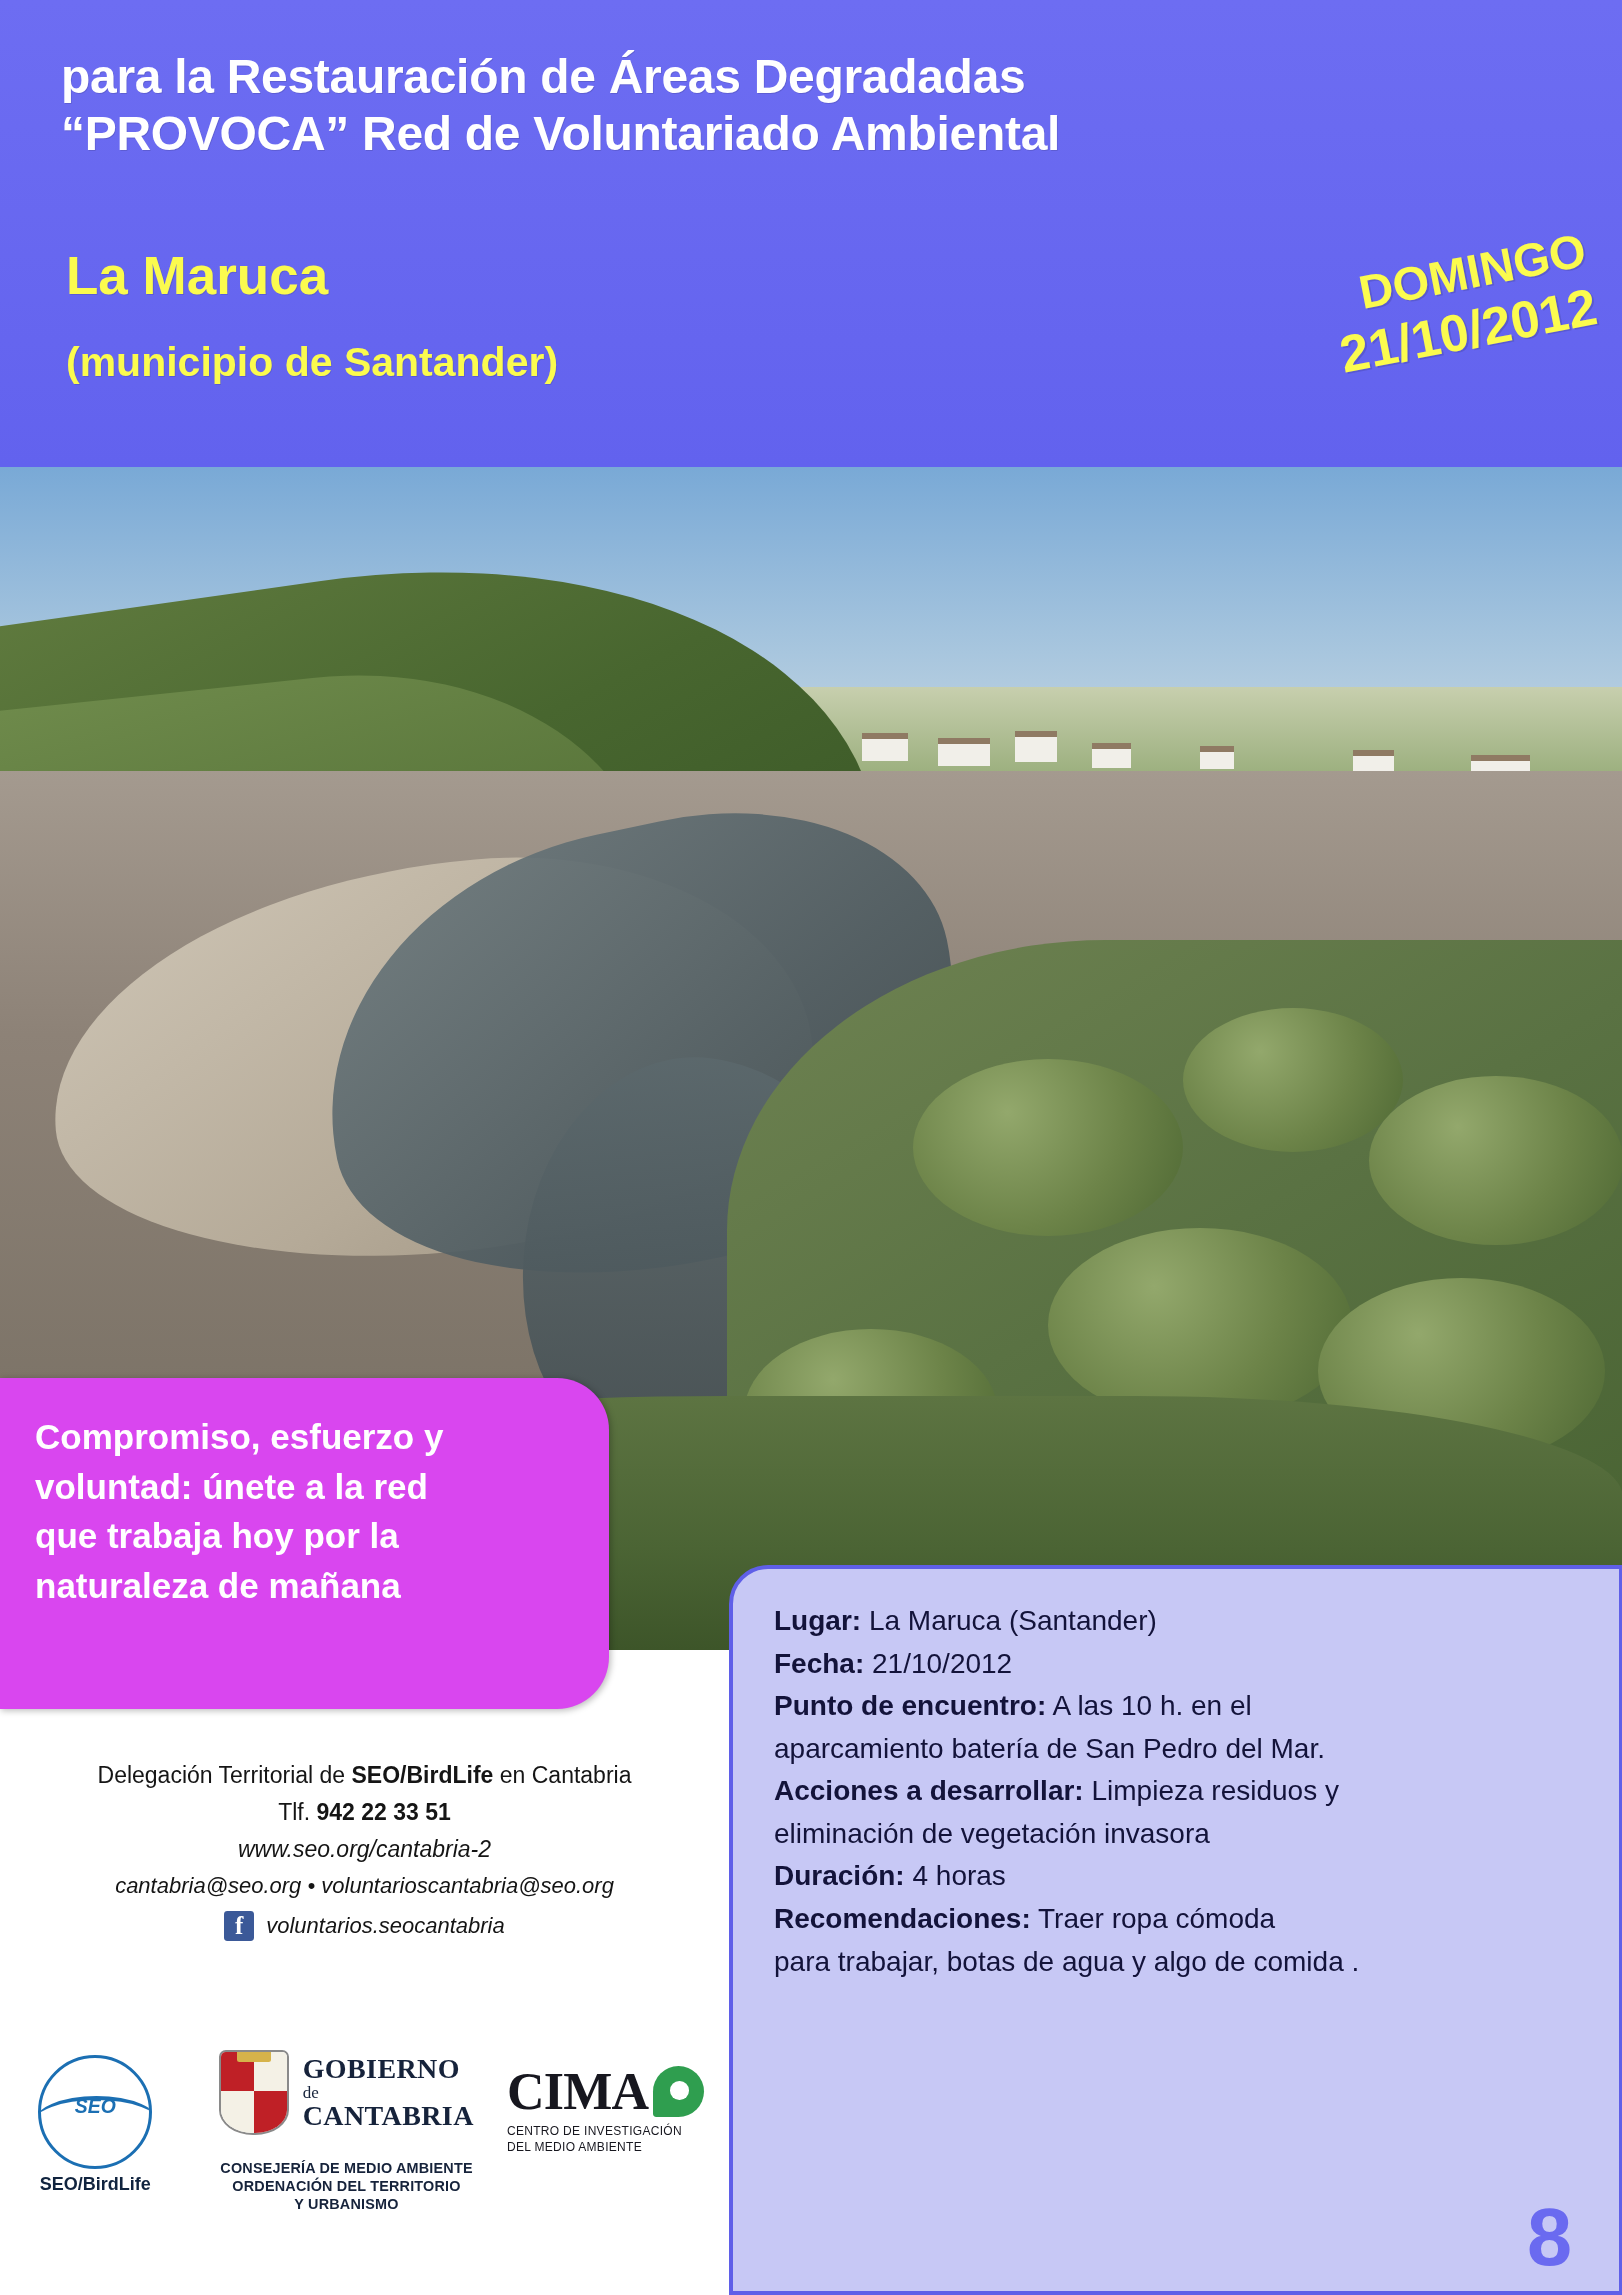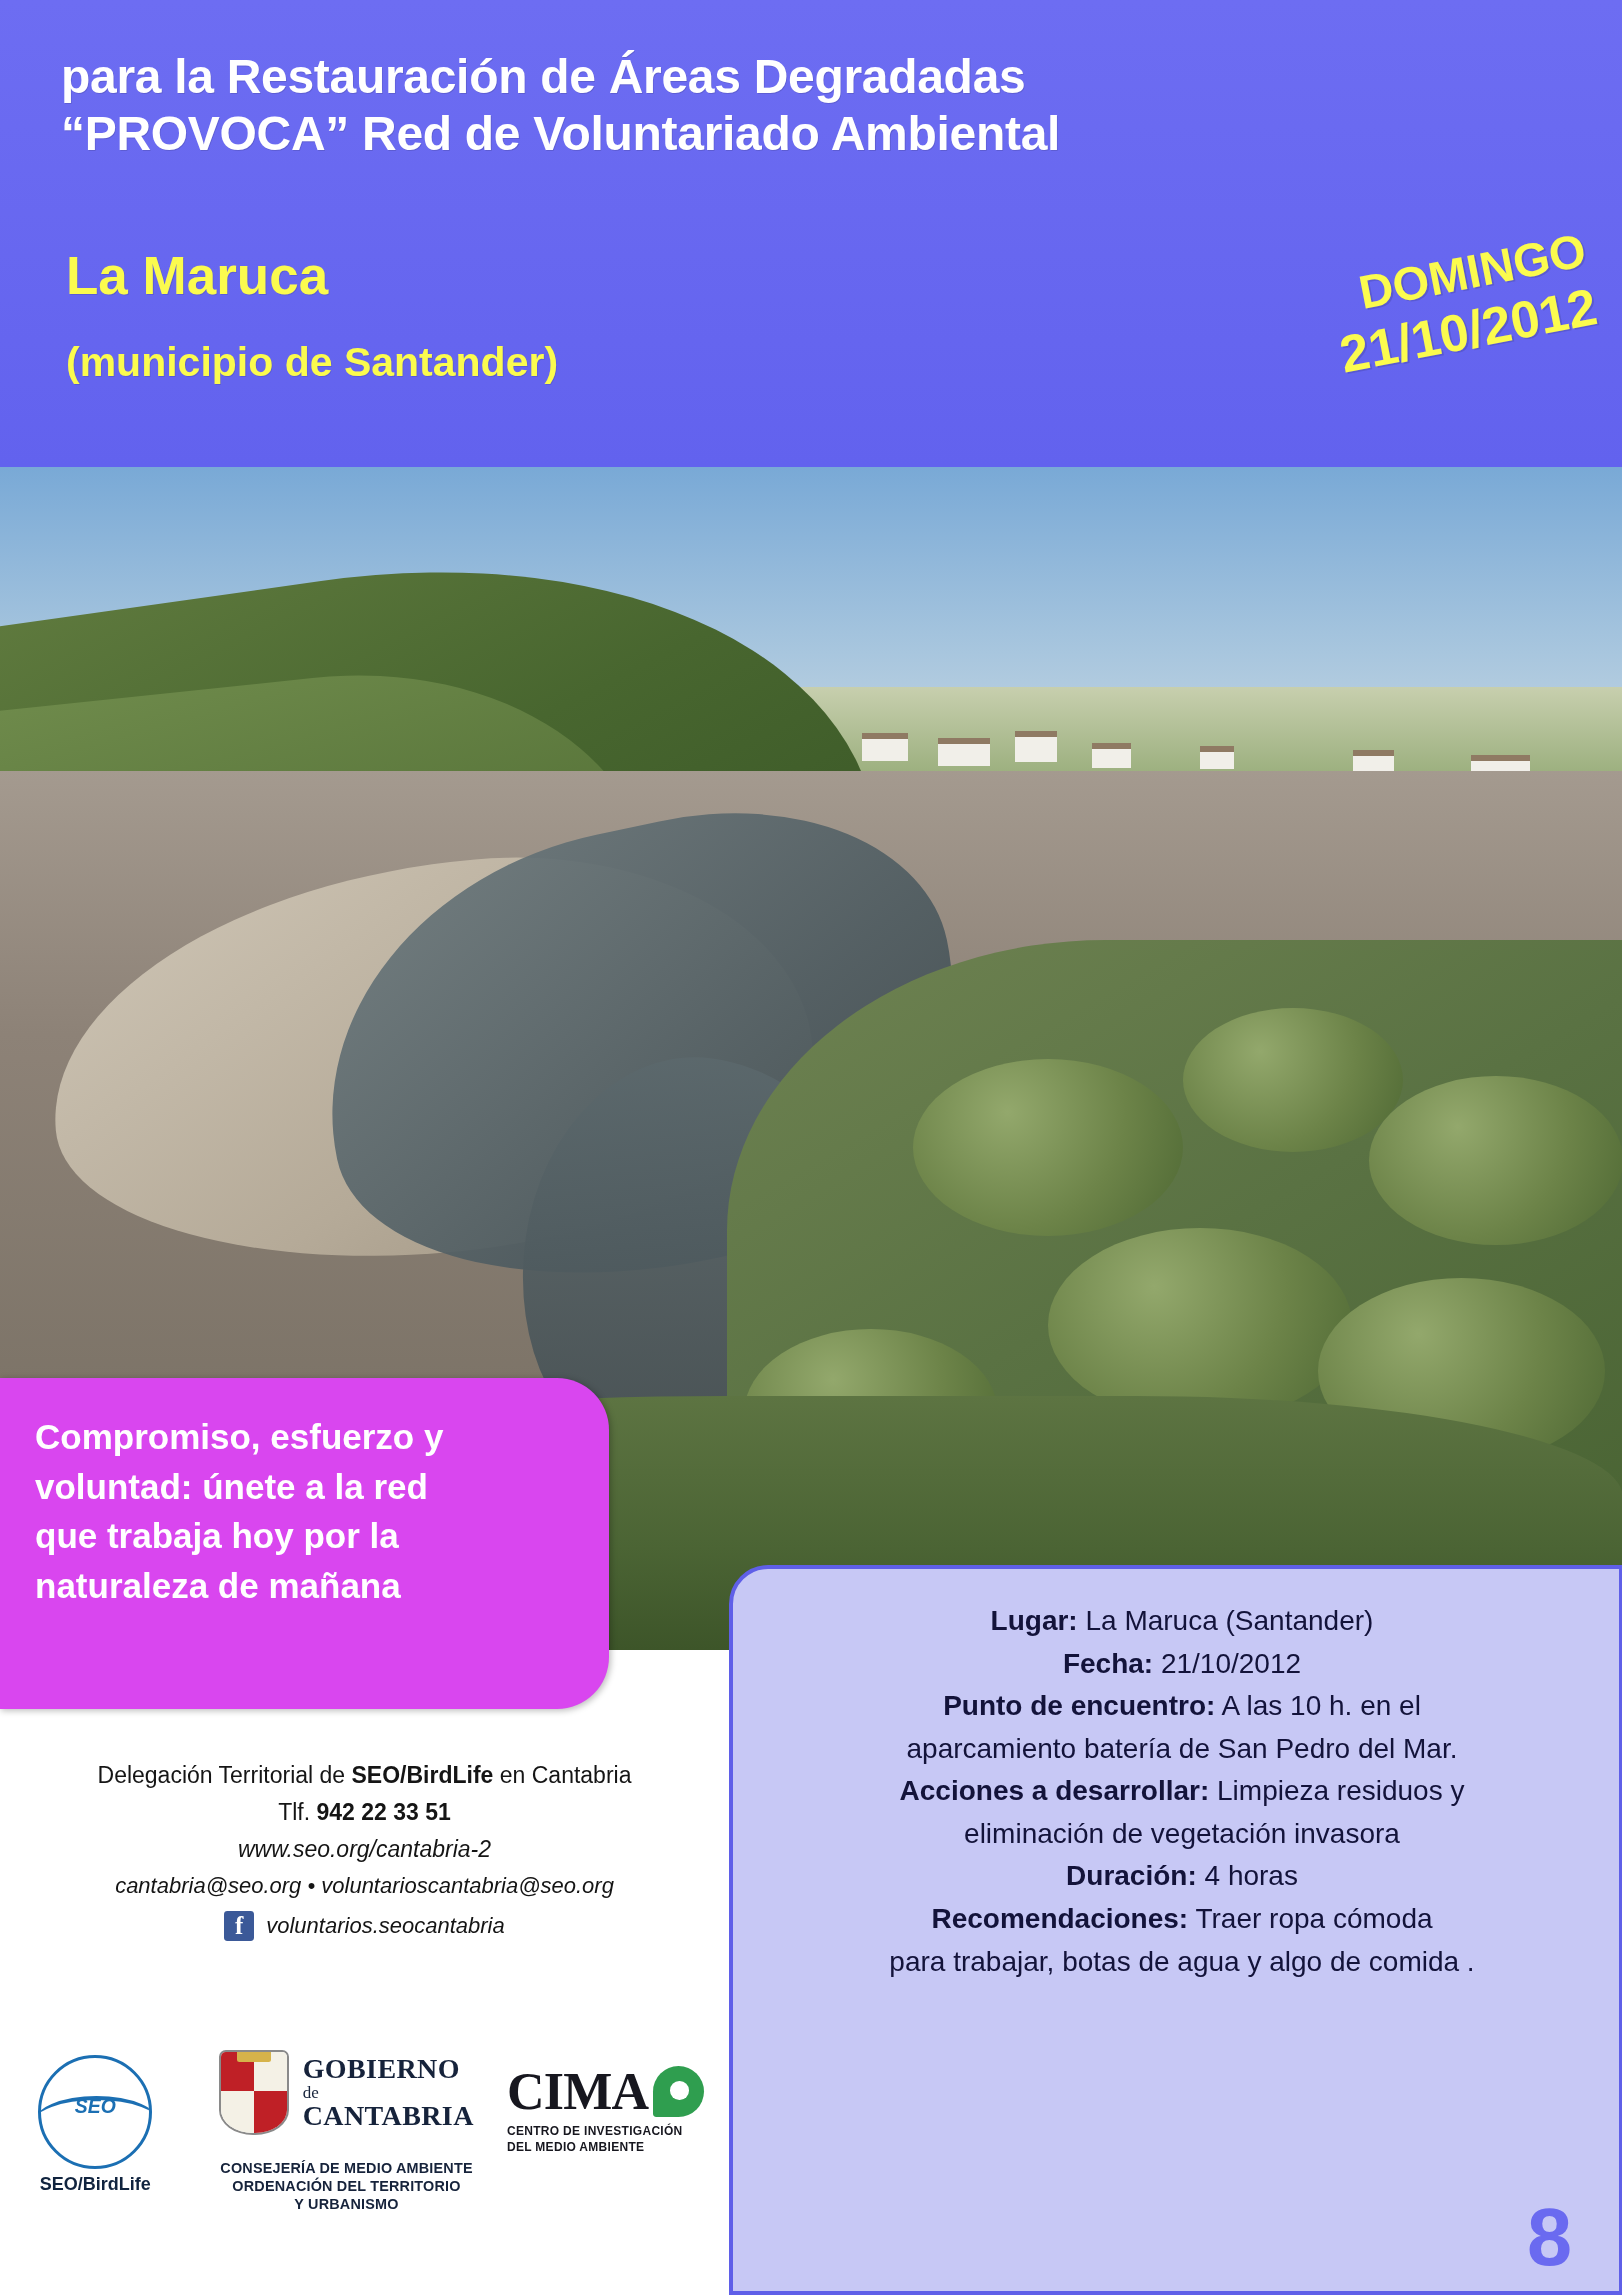--- a/index.html
+++ b/index.html
@@ -212,21 +212,20 @@
     position: absolute;
     left: 729px;
     top: 1565px;
     width: 894px;
     height: 730px;
     background: #c7c8f5;
     border: 4.2px solid #5f5fe8;
     border-radius: 39px 0 0 0;
     box-sizing: border-box;
     padding: 32px 29px 0 41px;
-    text-align: center;
   }
   .infobox .line {
     color: #13133a;
     font-size: 28px;
     line-height: 1.46;
     margin: 0 0 1.7px 0;
   }
   .infobox .line b { font-weight: bold; }
   .infobox .cont { margin: 0 0 1.7px 0; }
   .page-number {
@@ -391,21 +390,21 @@
     content: "";
     position: absolute;
     left: 17px; top: 15px;
     width: 18.6px; height: 18.6px;
     background: #ffffff;
     border-radius: 50%;
   }
   .cima-sub {
     margin-top: 3.4px;
     font-size: 12px;
-    font-weight: bold;
+    font-weight: normal;
     color: #17171f;
     line-height: 1.3;
     letter-spacing: 0.3px;
   }
 </style>
 </head>
 <body>
 
 <div class="poster">
 

